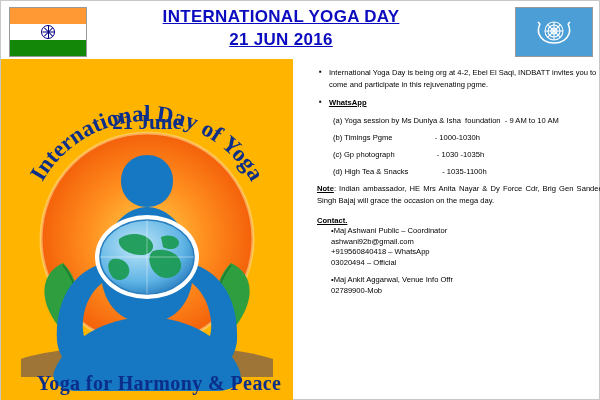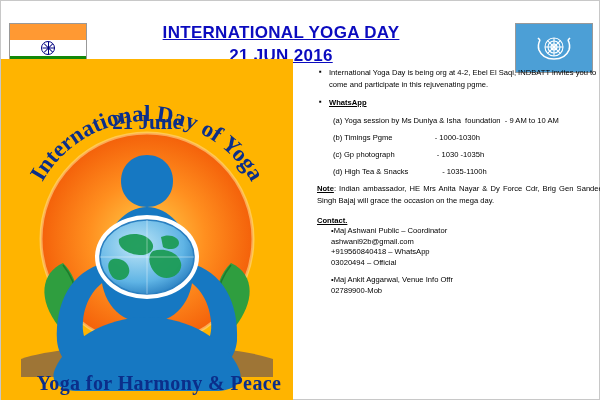--- a/index.html
+++ b/index.html
@@ -21,21 +21,20 @@
     box-sizing: border-box;
     border: 1px solid #c8c8c8;
   }
 
   
   .header {
     position: absolute;
     left: 0; top: 0;
     width: 600px;
     height: 58px;
-    margin-top: 16px;
   }
   .flag-india {
     position: absolute;
     left: 8px; top: 6px;
     width: 78px; height: 50px;
     border: 1px solid #999;
     box-sizing: border-box;
     background: #ffffff;
     overflow: hidden;
   }

